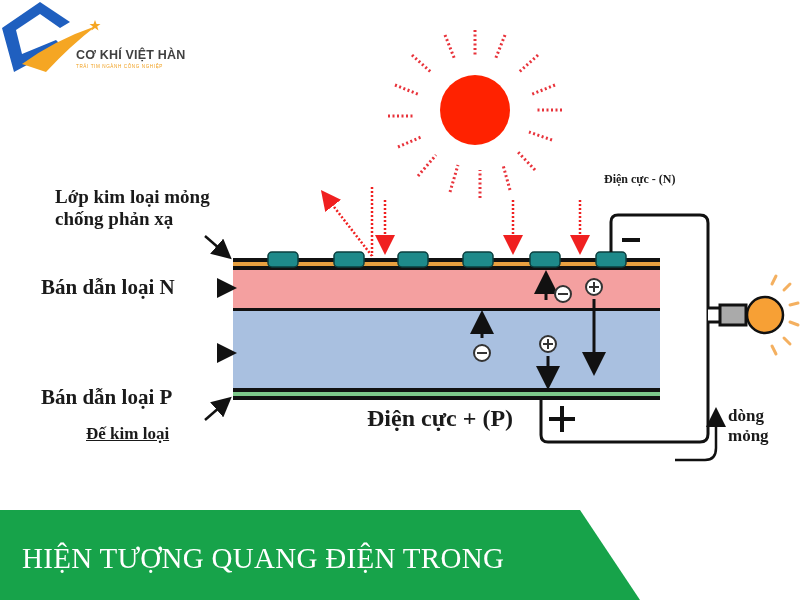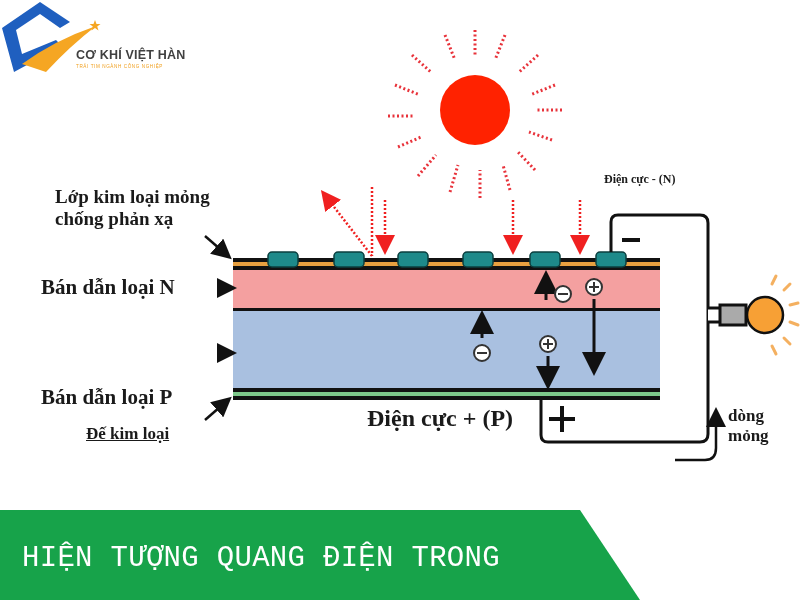--- a/index.html
+++ b/index.html
@@ -3,21 +3,21 @@
 <meta charset="utf-8">
 <style>
   html,body{margin:0;padding:0;background:#fff;}
   body{width:800px;height:600px;position:relative;overflow:hidden;font-family:"Liberation Serif",serif;}
   .logo{position:absolute;left:0;top:0;width:200px;height:80px;}
   .logo-title{position:absolute;left:76px;top:48px;font-family:"Liberation Sans",sans-serif;font-weight:bold;font-size:12.5px;color:#404040;letter-spacing:0.2px;white-space:nowrap;}
   .logo-sub{position:absolute;left:76px;top:64px;font-family:"Liberation Sans",sans-serif;font-size:4.6px;color:#f0a020;letter-spacing:0.6px;white-space:nowrap;}
   svg.diagram{position:absolute;left:0;top:0;}
   .lbl{position:absolute;font-weight:bold;color:#1a1a1a;white-space:nowrap;}
   .banner{position:absolute;left:0;top:510px;width:640px;height:90px;}
-  .banner-text{position:absolute;left:22px;top:542px;font-family:Liberation Mono, monospace;font-size:29px;color:#fff;letter-spacing:0.3px;white-space:nowrap;}
+  .banner-text{position:absolute;left:22px;top:542px;font-family:Liberation Serif, serif;font-size:29px;color:#fff;letter-spacing:0.3px;white-space:nowrap;}
 </style>
 </head>
 <body>
 
 <div class="logo">
   <svg width="200" height="80" viewBox="0 0 200 80">
     <path d="M2 28 L40 2 L70 22 L60 28 L40 14 L16 30 L22 54 L56 40 L62 46 L14 72 Z" fill="#1f5fbf"></path>
     <path d="M22 64 Q55 40 96 26 Q70 46 46 72 Z" fill="#f5a623"></path>
     <polygon points="95,20 96.5,24 100.5,24 97.2,26.4 98.5,30.4 95,28 91.5,30.4 92.8,26.4 89.5,24 93.5,24" fill="#f5a623"></polygon>
   </svg>

